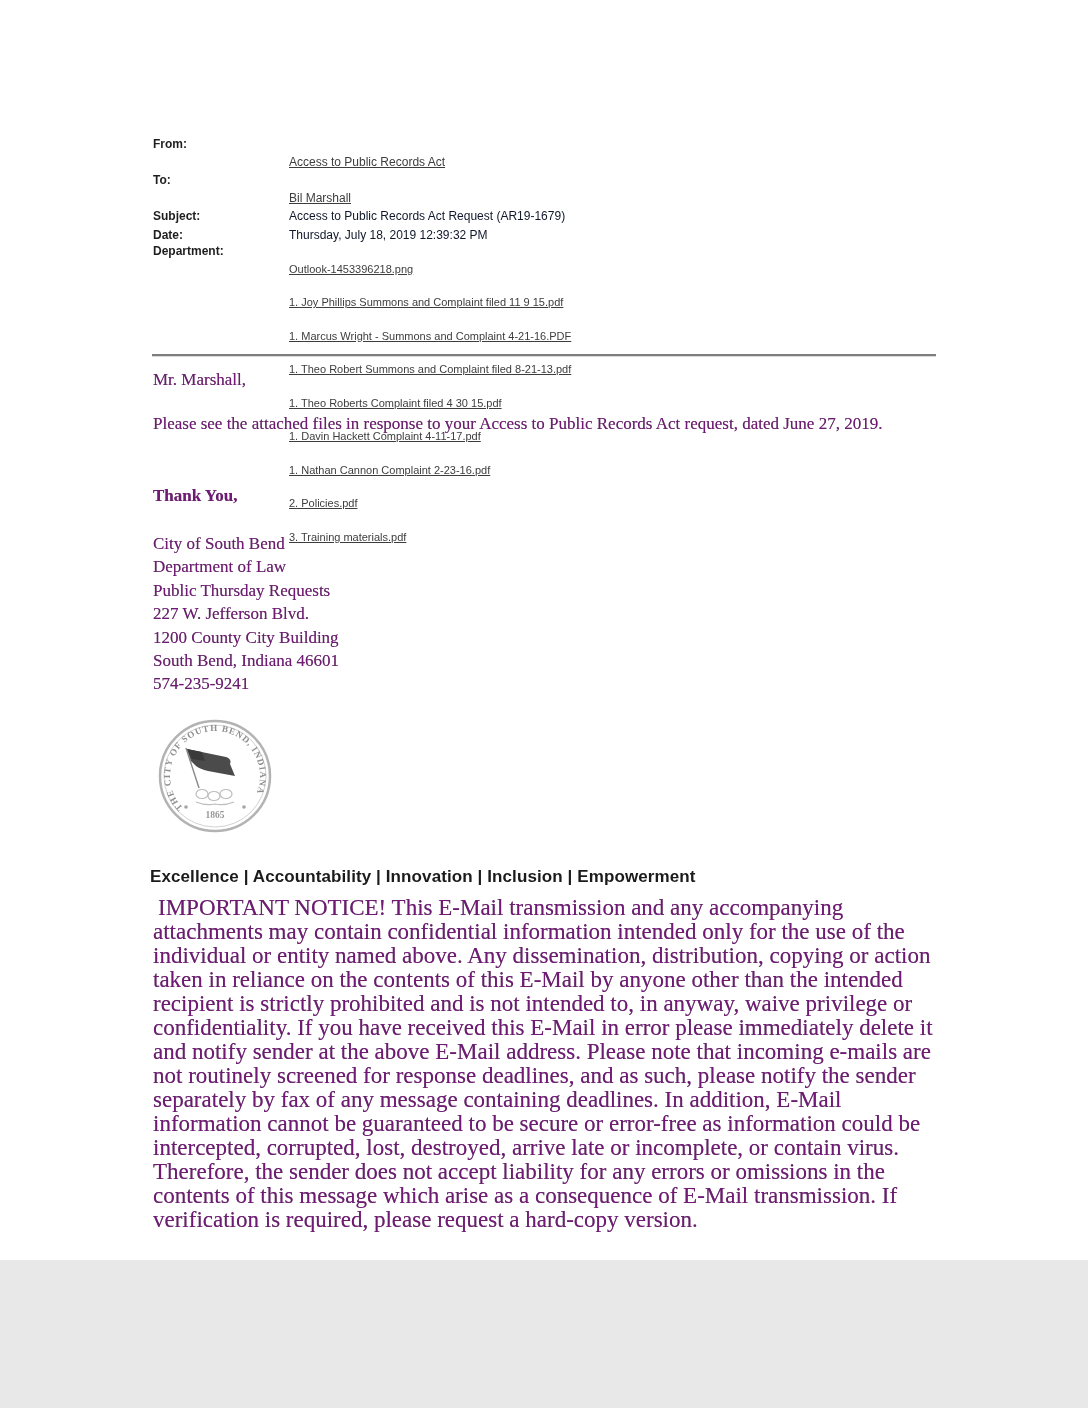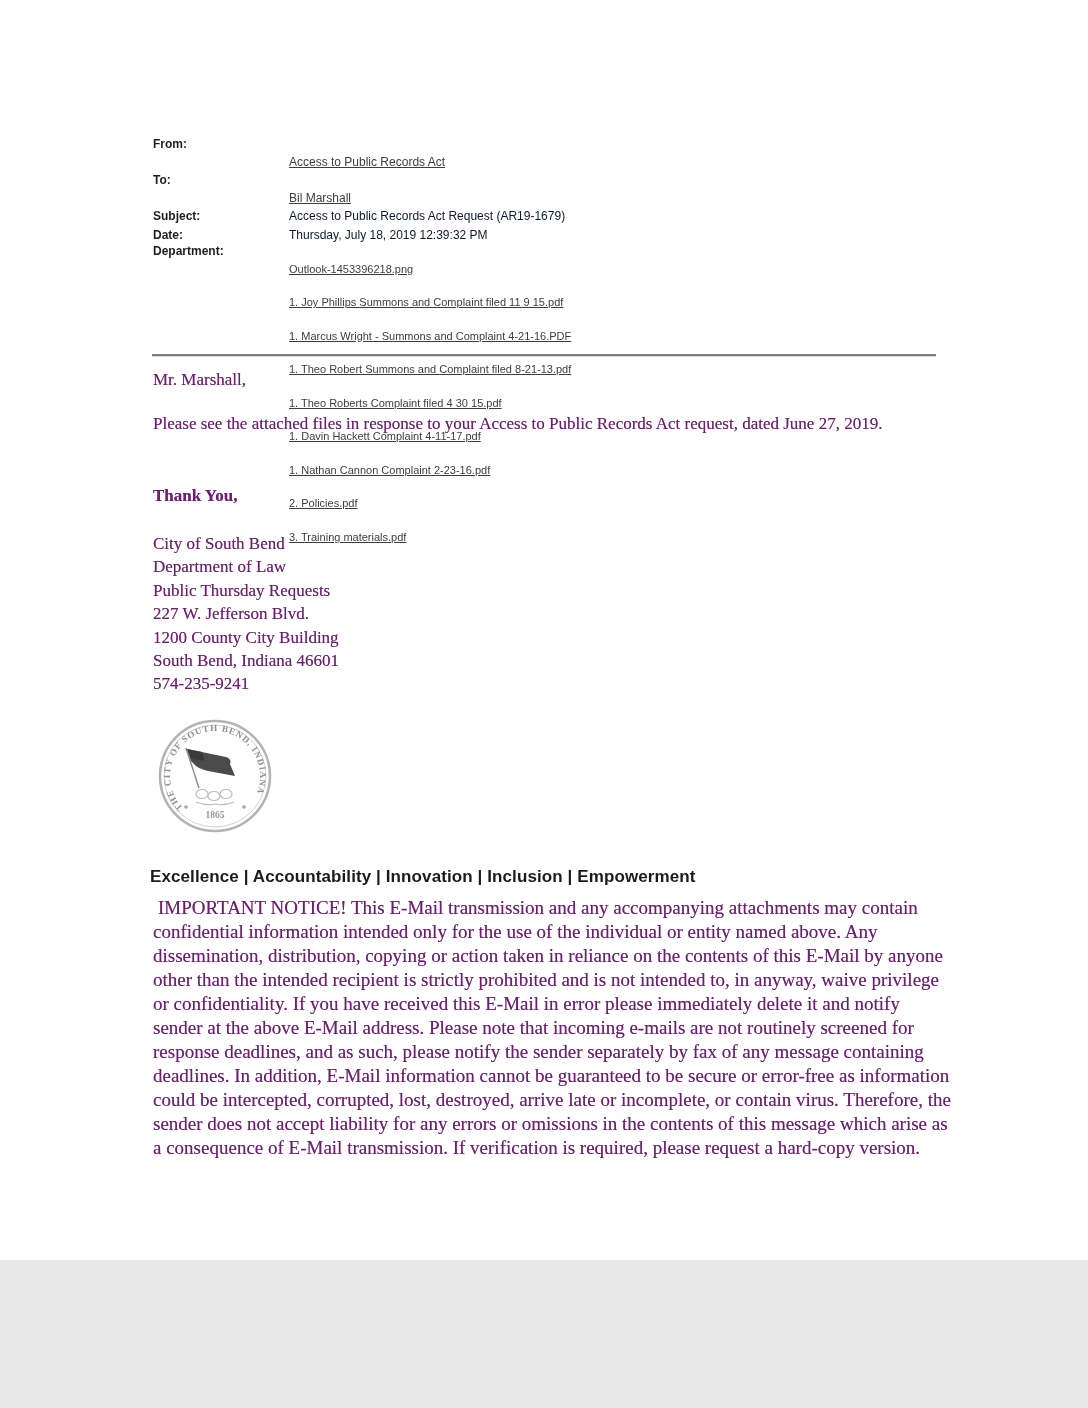--- a/index.html
+++ b/index.html
@@ -81,21 +81,21 @@
     font-weight: bold;
     font-size: 17px;
     color: #1b1b1b;
     letter-spacing: 0.1px;
     margin-top: 12px;
   }
   
   .notice {
     top: 896px;
     width: 800px;
-    font-size: 19px;
+    font-size: 23px;
     line-height: 24px;
     text-indent: 5px;
   }
   p { margin: 0; }
 </style>
 </head>
 <body>
 
 <div class="page">
 

